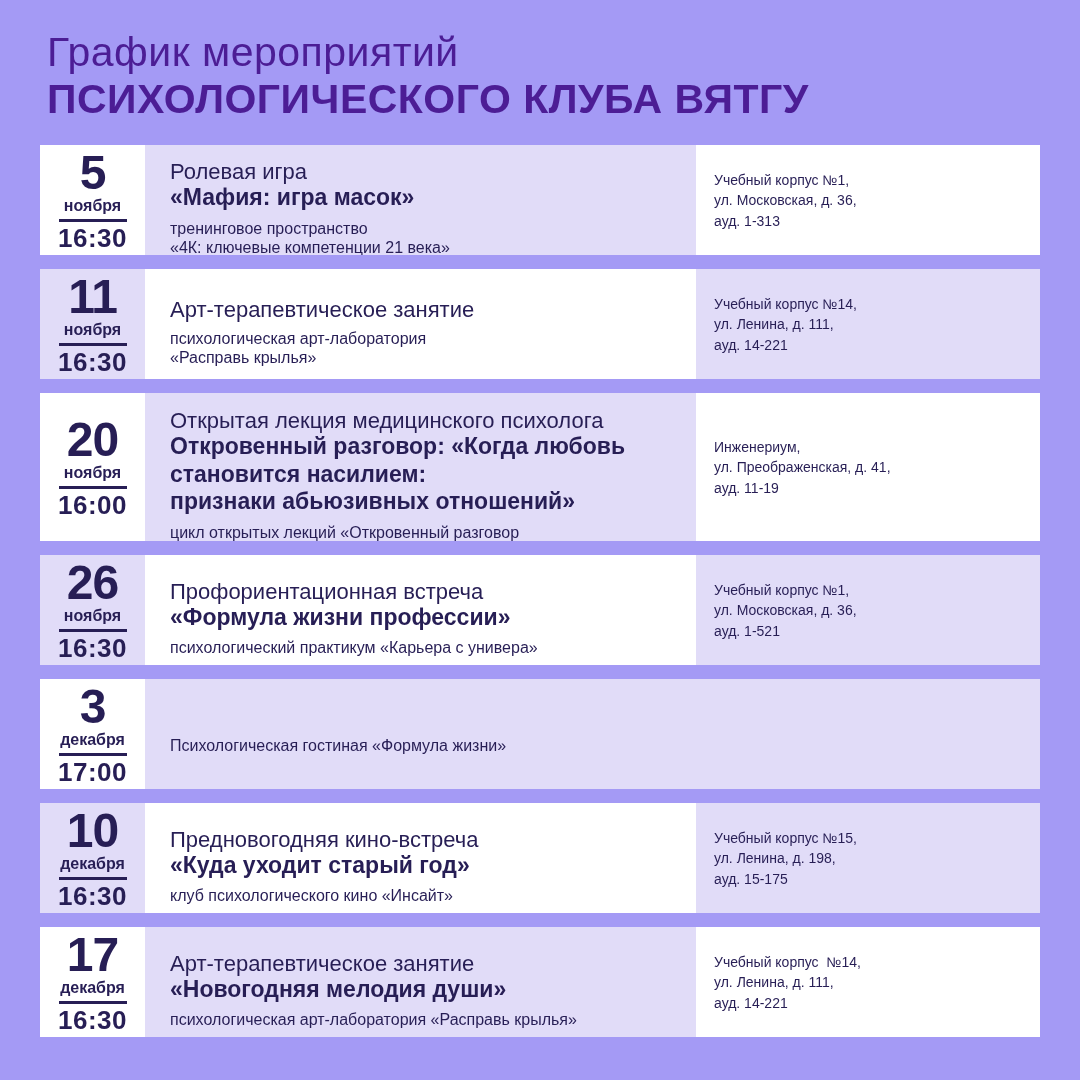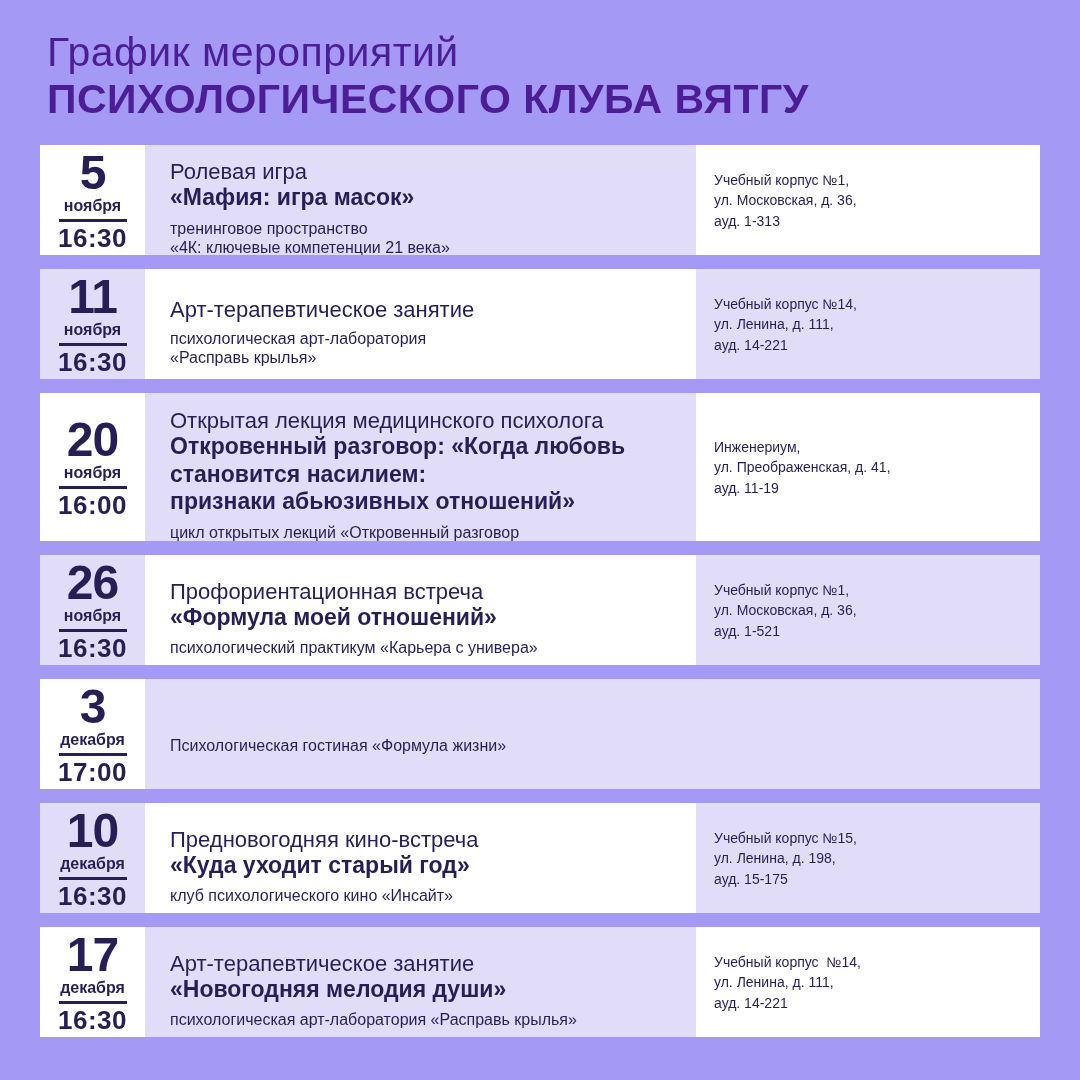--- a/index.html
+++ b/index.html
@@ -118,21 +118,21 @@
 
     <section class="card vb">
       <div class="date-block">
         <div class="day">26</div>
         <div class="month">ноября</div>
         <div class="rule"></div>
         <div class="time">16:30</div>
       </div>
       <div class="mid">
         <div class="kicker">Профориентационная встреча</div>
-        <div class="title">«Формула моей отношений»</div>
+        <div class="title">«Формула жизни профессии»</div>
         <div class="series">психологический практикум «Карьера с универа»</div>
       </div>
       <div class="loc">Учебный корпус №1,
 ул. Московская, д. 36,
 ауд. 1-521</div>
     </section>
 
     <section class="card va">
       <div class="date-block">
         <div class="day">3</div>

